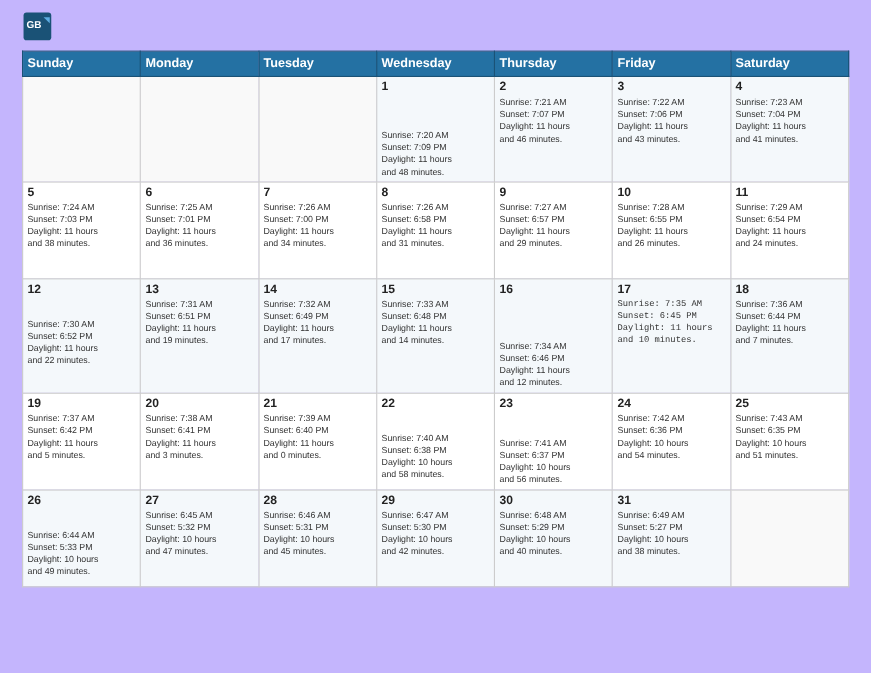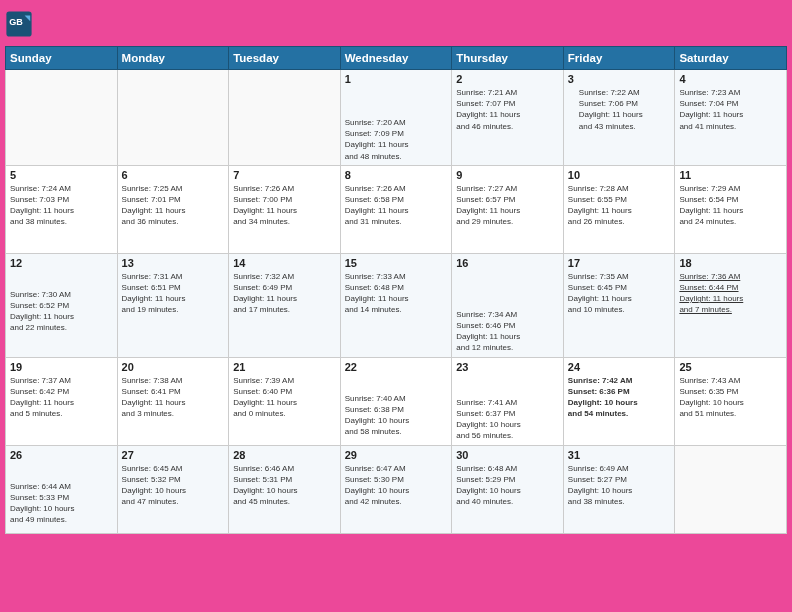--- a/index.html
+++ b/index.html
@@ -6,22 +6,22 @@
     body {
       font-family: Arial, sans-serif;
       background: #fff;
       width: 792px;
       height: 612px;
       overflow: hidden;
     }
     .page {
       width: 792px;
       height: 612px;
-      padding: 10px 5px;
-      background: #ec4899;
+      padding: 10px 20px;
+      background: #c4b5fd;
     }
     .header {
       display: flex;
       justify-content: space-between;
       align-items: flex-start;
       margin-bottom: 8px;
     }
     .logo-area {
       display: flex;
       align-items: center;
@@ -141,21 +141,21 @@
           </td>
           <td>
             <span class="day-num">2</span>
             <div class="day-info" style="white-space: pre-line;">Sunrise: 7:21 AM
 Sunset: 7:07 PM
 Daylight: 11 hours
 and 46 minutes.</div>
           </td>
           <td>
             <span class="day-num">3</span>
-            <div class="day-info" style="white-space: pre-line; margin-left: 11px;">Sunrise: 7:22 AM
+            <div class="day-info" style="white-space: pre-line;">Sunrise: 7:22 AM
 Sunset: 7:06 PM
 Daylight: 11 hours
 and 43 minutes.</div>
           </td>
           <td>
             <span class="day-num">4</span>
             <div class="day-info" style="white-space: pre-line;">Sunrise: 7:23 AM
 Sunset: 7:04 PM
 Daylight: 11 hours
 and 41 minutes.</div>
@@ -243,28 +243,28 @@
           </td>
           <td>
             <span class="day-num">16</span>
             <div class="day-info" style="white-space: pre-line; margin-top: 40px;">Sunrise: 7:34 AM
 Sunset: 6:46 PM
 Daylight: 11 hours
 and 12 minutes.</div>
           </td>
           <td>
             <span class="day-num">17</span>
-            <div class="day-info" style="white-space: pre-line;">Sunrise: 7:35 AM
+            <div class="day-info" style="white-space: pre-line; font-family: Liberation Mono, monospace;">Sunrise: 7:35 AM
 Sunset: 6:45 PM
 Daylight: 11 hours
 and 10 minutes.</div>
           </td>
           <td>
             <span class="day-num">18</span>
-            <div class="day-info" style="white-space: pre-line; text-decoration: underline;">Sunrise: 7:36 AM
+            <div class="day-info" style="white-space: pre-line;">Sunrise: 7:36 AM
 Sunset: 6:44 PM
 Daylight: 11 hours
 and 7 minutes.</div>
           </td>
         </tr>
         <tr>
           <td>
             <span class="day-num">19</span>
             <div class="day-info" style="white-space: pre-line;">Sunrise: 7:37 AM
 Sunset: 6:42 PM
@@ -294,21 +294,21 @@
           </td>
           <td>
             <span class="day-num">23</span>
             <div class="day-info" style="white-space: pre-line; margin-top: 24px;">Sunrise: 7:41 AM
 Sunset: 6:37 PM
 Daylight: 10 hours
 and 56 minutes.</div>
           </td>
           <td>
             <span class="day-num">24</span>
-            <div class="day-info" style="white-space: pre-line; font-weight: bold;">Sunrise: 7:42 AM
+            <div class="day-info" style="white-space: pre-line;">Sunrise: 7:42 AM
 Sunset: 6:36 PM
 Daylight: 10 hours
 and 54 minutes.</div>
           </td>
           <td>
             <span class="day-num">25</span>
             <div class="day-info" style="white-space: pre-line;">Sunrise: 7:43 AM
 Sunset: 6:35 PM
 Daylight: 10 hours
 and 51 minutes.</div>

